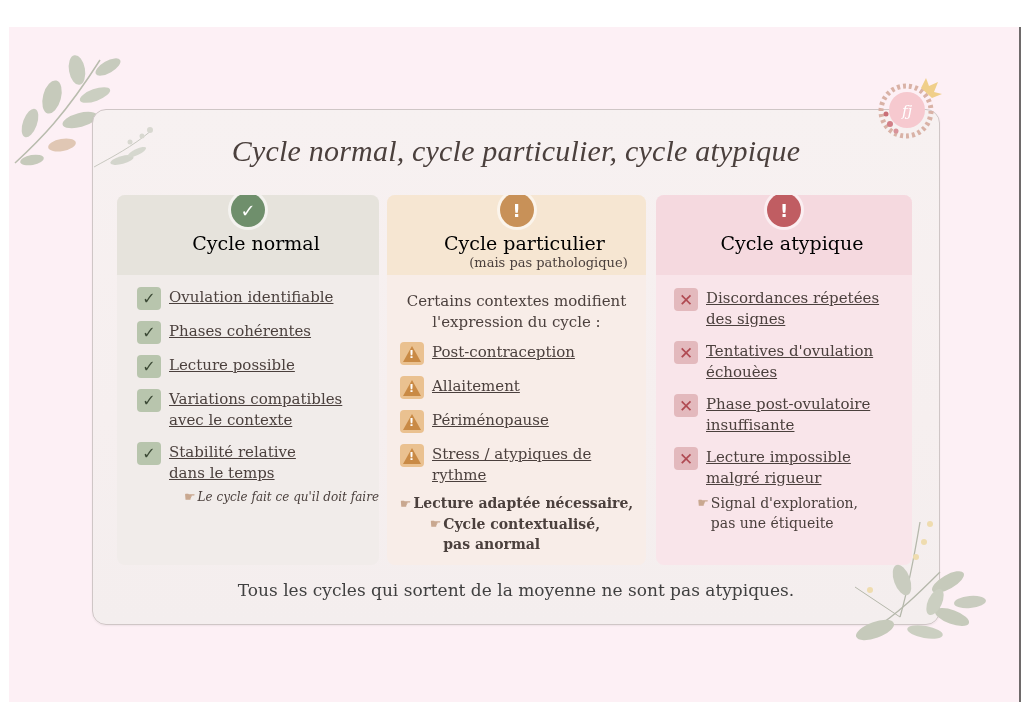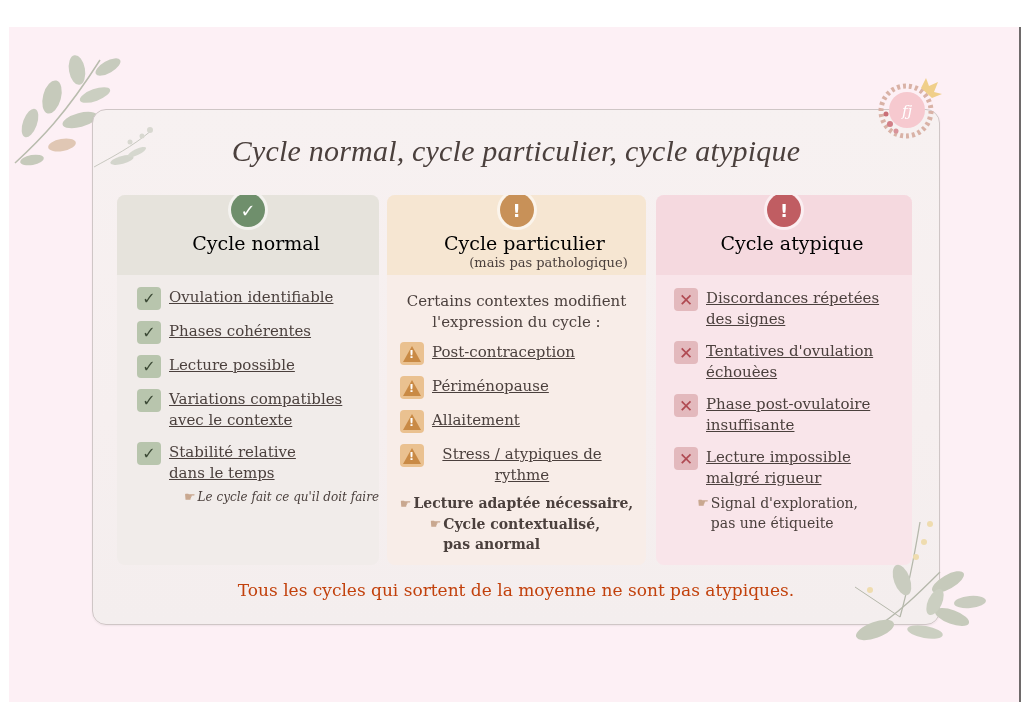--- a/index.html
+++ b/index.html
@@ -61,21 +61,21 @@
     font-size: 13px; color: #4b403d; margin-left: 32px;
   }
 
   .intro {
     position: absolute; left: 0; width: 100%; top: 96px; text-align: center;
     font-size: 15px; line-height: 21px; color: #4b403d;
   }
 
   .items { position: absolute; left: 20px; right: 8px; }
   .col-normal .items { top: 92px; }
-  .col-part .items { top: 147px; left: 13px; text-align: center; }
+  .col-part .items { top: 147px; left: 13px; }
   .col-atyp .items { top: 93px; left: 18px; }
 
   .item { display: flex; align-items: flex-start; margin-bottom: 11px; }
   .ico {
     flex: 0 0 auto; width: 24px; height: 23px; border-radius: 4px; margin-right: 8px; margin-top: 0px;
     display: flex; align-items: center; justify-content: center;
     font-family: "DejaVu Sans", sans-serif; font-size: 16px; font-weight: bold;
   }
   .ico-check { background: #b8c5ad; color: #3c4a36; }
   .ico-warn { background: #eac190; color: #ffffff; font-size: 13px; }
@@ -91,21 +91,21 @@
   }
   .col-normal .note { top: 292px; font-style: italic; font-size: 12px; text-align: right; }
   .col-part .note { top: 298px; font-size: 14px; }
   .col-part .note .strong { font-weight: bold; }
   .col-atyp .note { top: 298px; font-size: 14px; }
 
   .hand { color: #c9a890; font-family: "DejaVu Sans", sans-serif; font-size: 13px; margin-right: 2px; }
 
   .footer {
     position: absolute; left: 92px; top: 580px; width: 848px; text-align: center;
-    font-size: 17px; color: #c2410c;
+    font-size: 17px; color: #404040;
   }
 
   .deco { position: absolute; }
   .logo {
     position: absolute; left: 876px; top: 76px; width: 66px; height: 66px;
   }
 </style>
 </head>
 <body>
 
@@ -191,27 +191,27 @@
     <div class="item">
       <div class="ico ico-warn">
           <span></span>
         </div>
       <div class="item-text">Post-contraception</div>
     </div>
     <div class="item">
       <div class="ico ico-warn">
           <span></span>
         </div>
+      <div class="item-text">Allaitement</div>
+    </div>
+    <div class="item">
+      <div class="ico ico-warn">
+          <span></span>
+        </div>
       <div class="item-text">Périménopause</div>
-    </div>
-    <div class="item">
-      <div class="ico ico-warn">
-          <span></span>
-        </div>
-      <div class="item-text">Allaitement</div>
     </div>
     <div class="item">
       <div class="ico ico-warn">
           <span></span>
         </div>
       <div class="item-text" style="width:180px">Stress / atypiques de rythme</div>
     </div>
   </div>
   <div class="note">
     <div><span class="hand">☛</span><span class="strong">Lecture adaptée nécessaire,</span></div>

